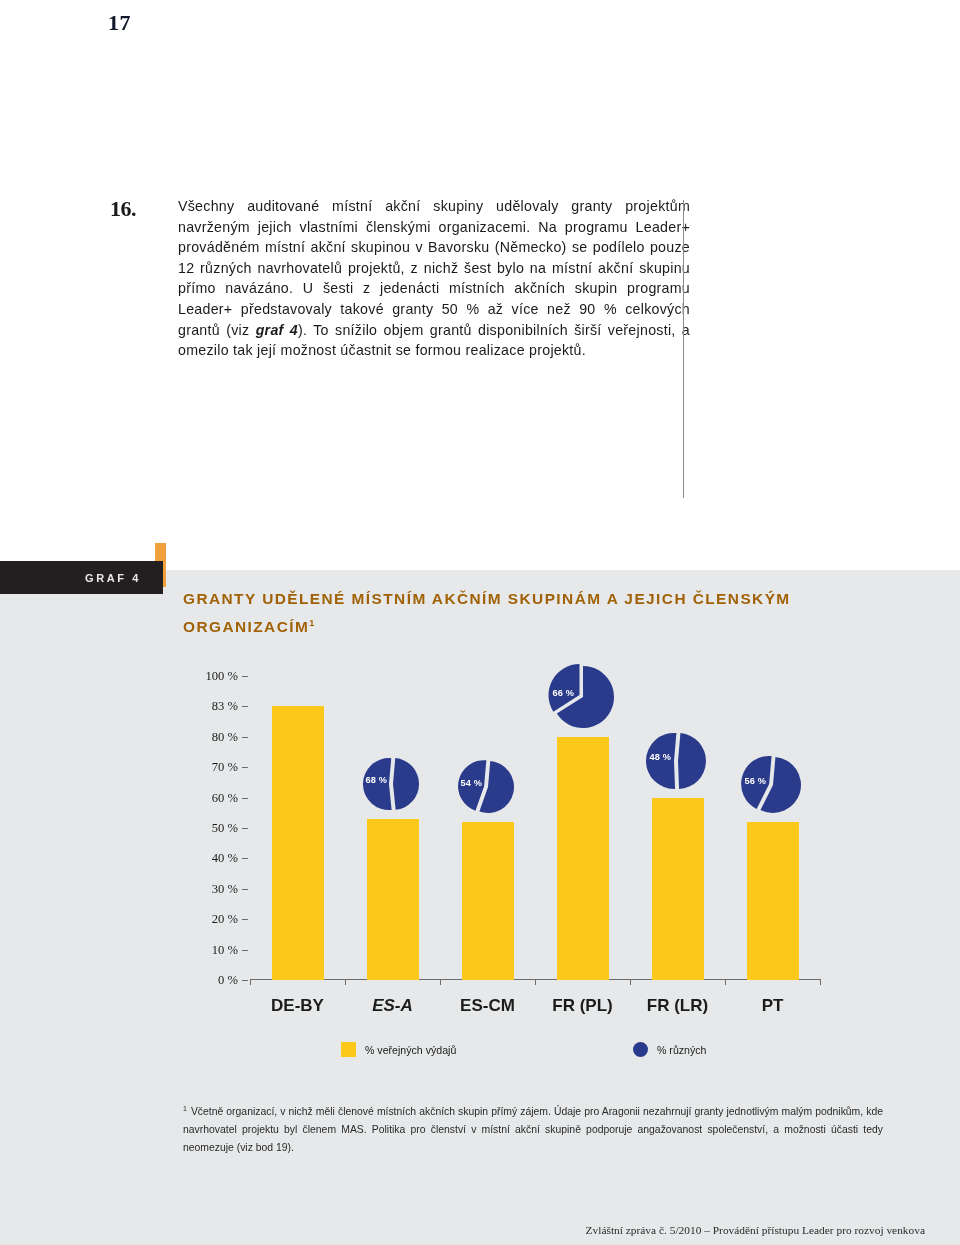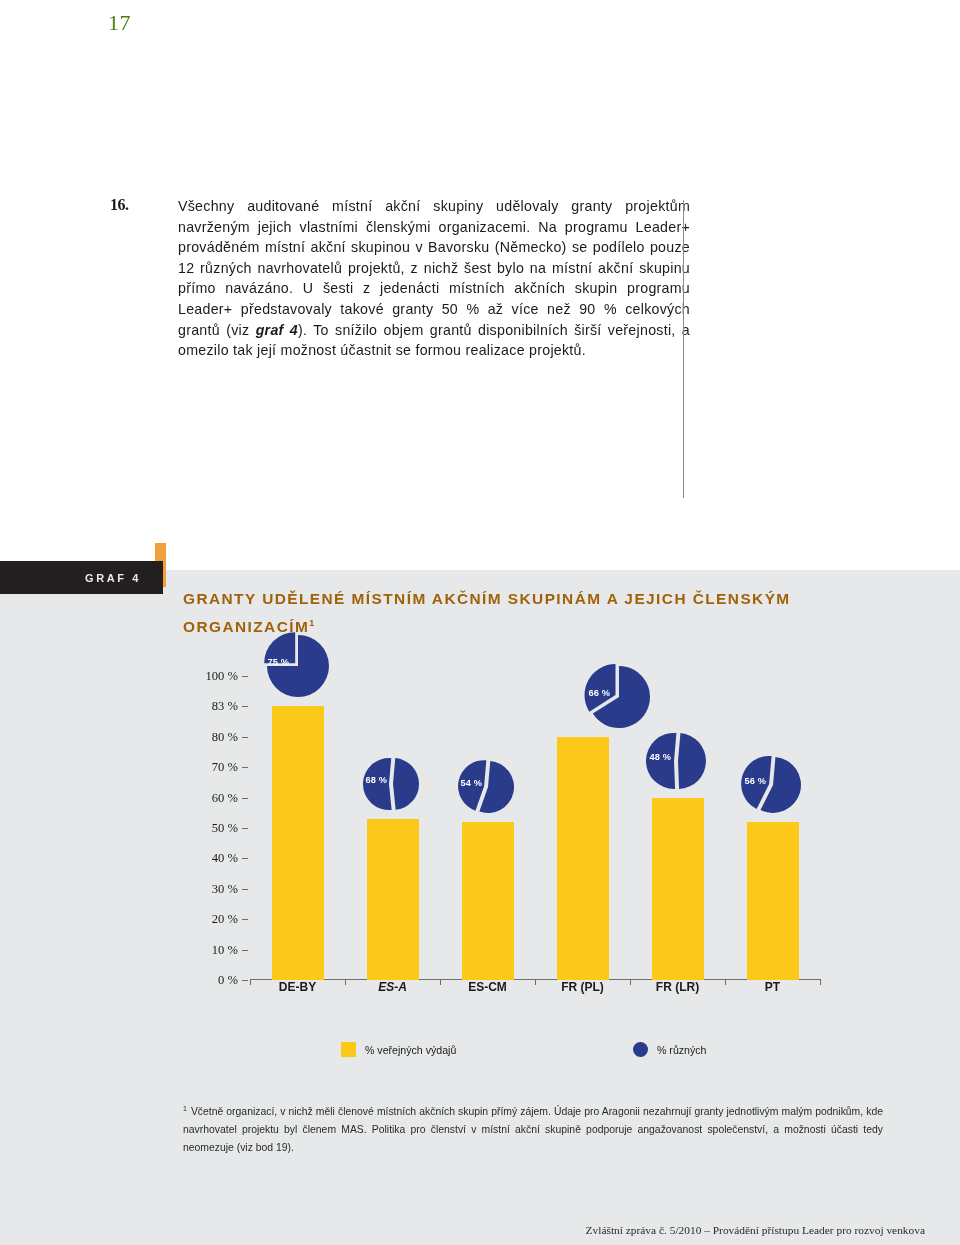--- a/index.html
+++ b/index.html
@@ -8,32 +8,32 @@
     background:#ffffff;
     font-family:"Liberation Sans", sans-serif;
     position:relative;
     overflow:hidden;
   }
 
   
   .page-num{
     position:absolute; left:108px; top:10px;
     font-family:"Liberation Serif", serif;
-    font-size:22px; font-weight:400; color:#4d7c0f;
+    font-size:22px; font-weight:700; color:#0f172a;
     letter-spacing:.5px;
   }
 
   
   .para-wrap{
     position:absolute; left:110px; top:196px; width:580px;
   }
   .para-num{
     position:absolute; left:0; top:0;
     font-family:"Liberation Serif", serif;
-    font-size:16px; font-weight:700; color:#1a1a1a;
+    font-size:22px; font-weight:700; color:#1a1a1a;
     letter-spacing:-.5px;
   }
   .para-body{
     margin-left:68px;
     font-family:"Liberation Sans", sans-serif;
     font-size:14.2px; line-height:20.6px; color:#1b1b1b;
     text-align:justify; letter-spacing:.28px;
     hyphens:none;
   }
   .para-body b{ font-weight:700; font-style:italic; }
@@ -108,23 +108,23 @@
   .pie{
     position:absolute; width:62px; height:62px;
   }
   .pie svg{ display:block; overflow:visible; }
   .pie-lab{
     position:absolute; color:#ffffff; font-size:9.2px; font-weight:700;
     font-family:"Liberation Sans", sans-serif; white-space:nowrap;
     letter-spacing:.2px;
   }
   .xlab{
-    position:absolute; top:304px;
-    font-family:"Liberation Sans", sans-serif;
-    font-size:12px; font-weight:700; color:#1b1b1b;
+    position:absolute; top:320px;
+    font-family:"Liberation Sans", sans-serif;
+    font-size:17px; font-weight:700; color:#1b1b1b;
     transform:translateX(-50%); white-space:nowrap;
   }
 
   
   .legend{ position:absolute; top:1042px; left:0; width:960px; height:22px; }
   .lg-item{ position:absolute; display:flex; align-items:center; gap:9px; }
   .lg-sw-sq{ width:15px; height:15px; background:#FCC81A; }
   .lg-sw-ci{ width:15px; height:15px; border-radius:50%; background:#2B3B8C; }
   .lg-item span{
     font-size:10.6px; color:#1b1b1b;
@@ -192,27 +192,20 @@
     <div class="ytick" style="top: 68.8px;"></div>
     <div class="ylab" style="top: 38.4px;">83 %</div>
     <div class="ytick" style="top: 38.4px;"></div>
     <div class="ylab" style="top: 8px;">100 %</div>
     <div class="ytick" style="top: 8px;"></div>
   </div>
 
 <div class="plot" id="plot">
   <div class="axis-x"></div>
 <div class="bar" style="left: 21.5px; height: 273.6px; background: rgb(252, 200, 26);"></div>
-    <div class="pie" style="width: 72px; height: 72px; left: 11.5px; bottom: 277.6px;">
-      <svg width="72" height="72" viewBox="0 0 72 72">
-        <path d="M 36 36 L 36.00 5.00 A 31 31 0 1 1 5.00 36.00 Z" fill="#2B3B8C"></path>
-        <path d="M 33.17157287525381 33.17157287525381 L 2.17 33.17 A 31 31 0 0 1 33.17 2.17 Z" fill="#2B3B8C"></path>
-      </svg>
-      <div class="pie-lab" style="left: 6px; top: 27px;">75 %</div>
-    </div>
     <div class="tickx" style="left: 0px;"></div>
     <div class="xlab" style="left: 47.5px;">DE-BY</div>
     <div class="bar" style="left: 116.5px; height: 161.12px; background: rgb(252, 200, 26);"></div>
     <div class="pie" style="width: 62px; height: 62px; left: 111.5px; bottom: 165.12px;">
       <svg width="62" height="62" viewBox="0 0 62 62">
         <path d="M 31 31 L 33.27 5.10 A 26 26 0 0 1 33.63 56.87 Z" fill="#2B3B8C"></path>
         <path d="M 27.00009747717842 31.027925041191846 L 29.63 56.89 A 26 26 0 1 1 29.27 5.13 Z" fill="#2B3B8C"></path>
       </svg>
       <div class="pie-lab" style="left: 4px; top: 22px;">68 %</div>
     </div>
@@ -222,21 +215,21 @@
     <div class="pie" style="width: 62px; height: 62px; left: 206.5px; bottom: 162.08px;">
       <svg width="62" height="62" viewBox="0 0 62 62">
         <path d="M 31 31 L 33.27 5.10 A 26 26 0 1 1 22.36 55.52 Z" fill="#2B3B8C"></path>
         <path d="M 27.090336422855618 30.154700814178447 L 18.45 54.68 A 26 26 0 0 1 29.36 4.25 Z" fill="#2B3B8C"></path>
       </svg>
       <div class="pie-lab" style="left: 4px; top: 22px;">54 %</div>
     </div>
     <div class="tickx" style="left: 190px;"></div>
     <div class="xlab" style="left: 237.5px;">ES-CM</div>
     <div class="bar" style="left: 306.5px; height: 243.2px; background: rgb(252, 200, 26);"></div>
-    <div class="pie" style="width: 72px; height: 72px; left: 296.5px; bottom: 247.2px; margin-left: 36px;">
+    <div class="pie" style="width: 72px; height: 72px; left: 296.5px; bottom: 247.2px;">
       <svg width="72" height="72" viewBox="0 0 72 72">
         <path d="M 36 36 L 36.00 5.00 A 31 31 0 1 1 9.83 52.61 Z" fill="#2B3B8C"></path>
         <path d="M 32.49477327982454 34.072985303593136 L 6.32 50.68 A 31 31 0 0 1 32.49 3.07 Z" fill="#2B3B8C"></path>
       </svg>
       <div class="pie-lab" style="left: 6px; top: 27px;">66 %</div>
     </div>
     <div class="tickx" style="left: 285px;"></div>
     <div class="xlab" style="left: 332.5px;">FR (PL)</div>
     <div class="bar" style="left: 401.5px; height: 182.4px; background: rgb(252, 200, 26);"></div>
     <div class="pie" style="width: 66px; height: 66px; left: 394.5px; bottom: 186.4px; text-decoration: underline;">

